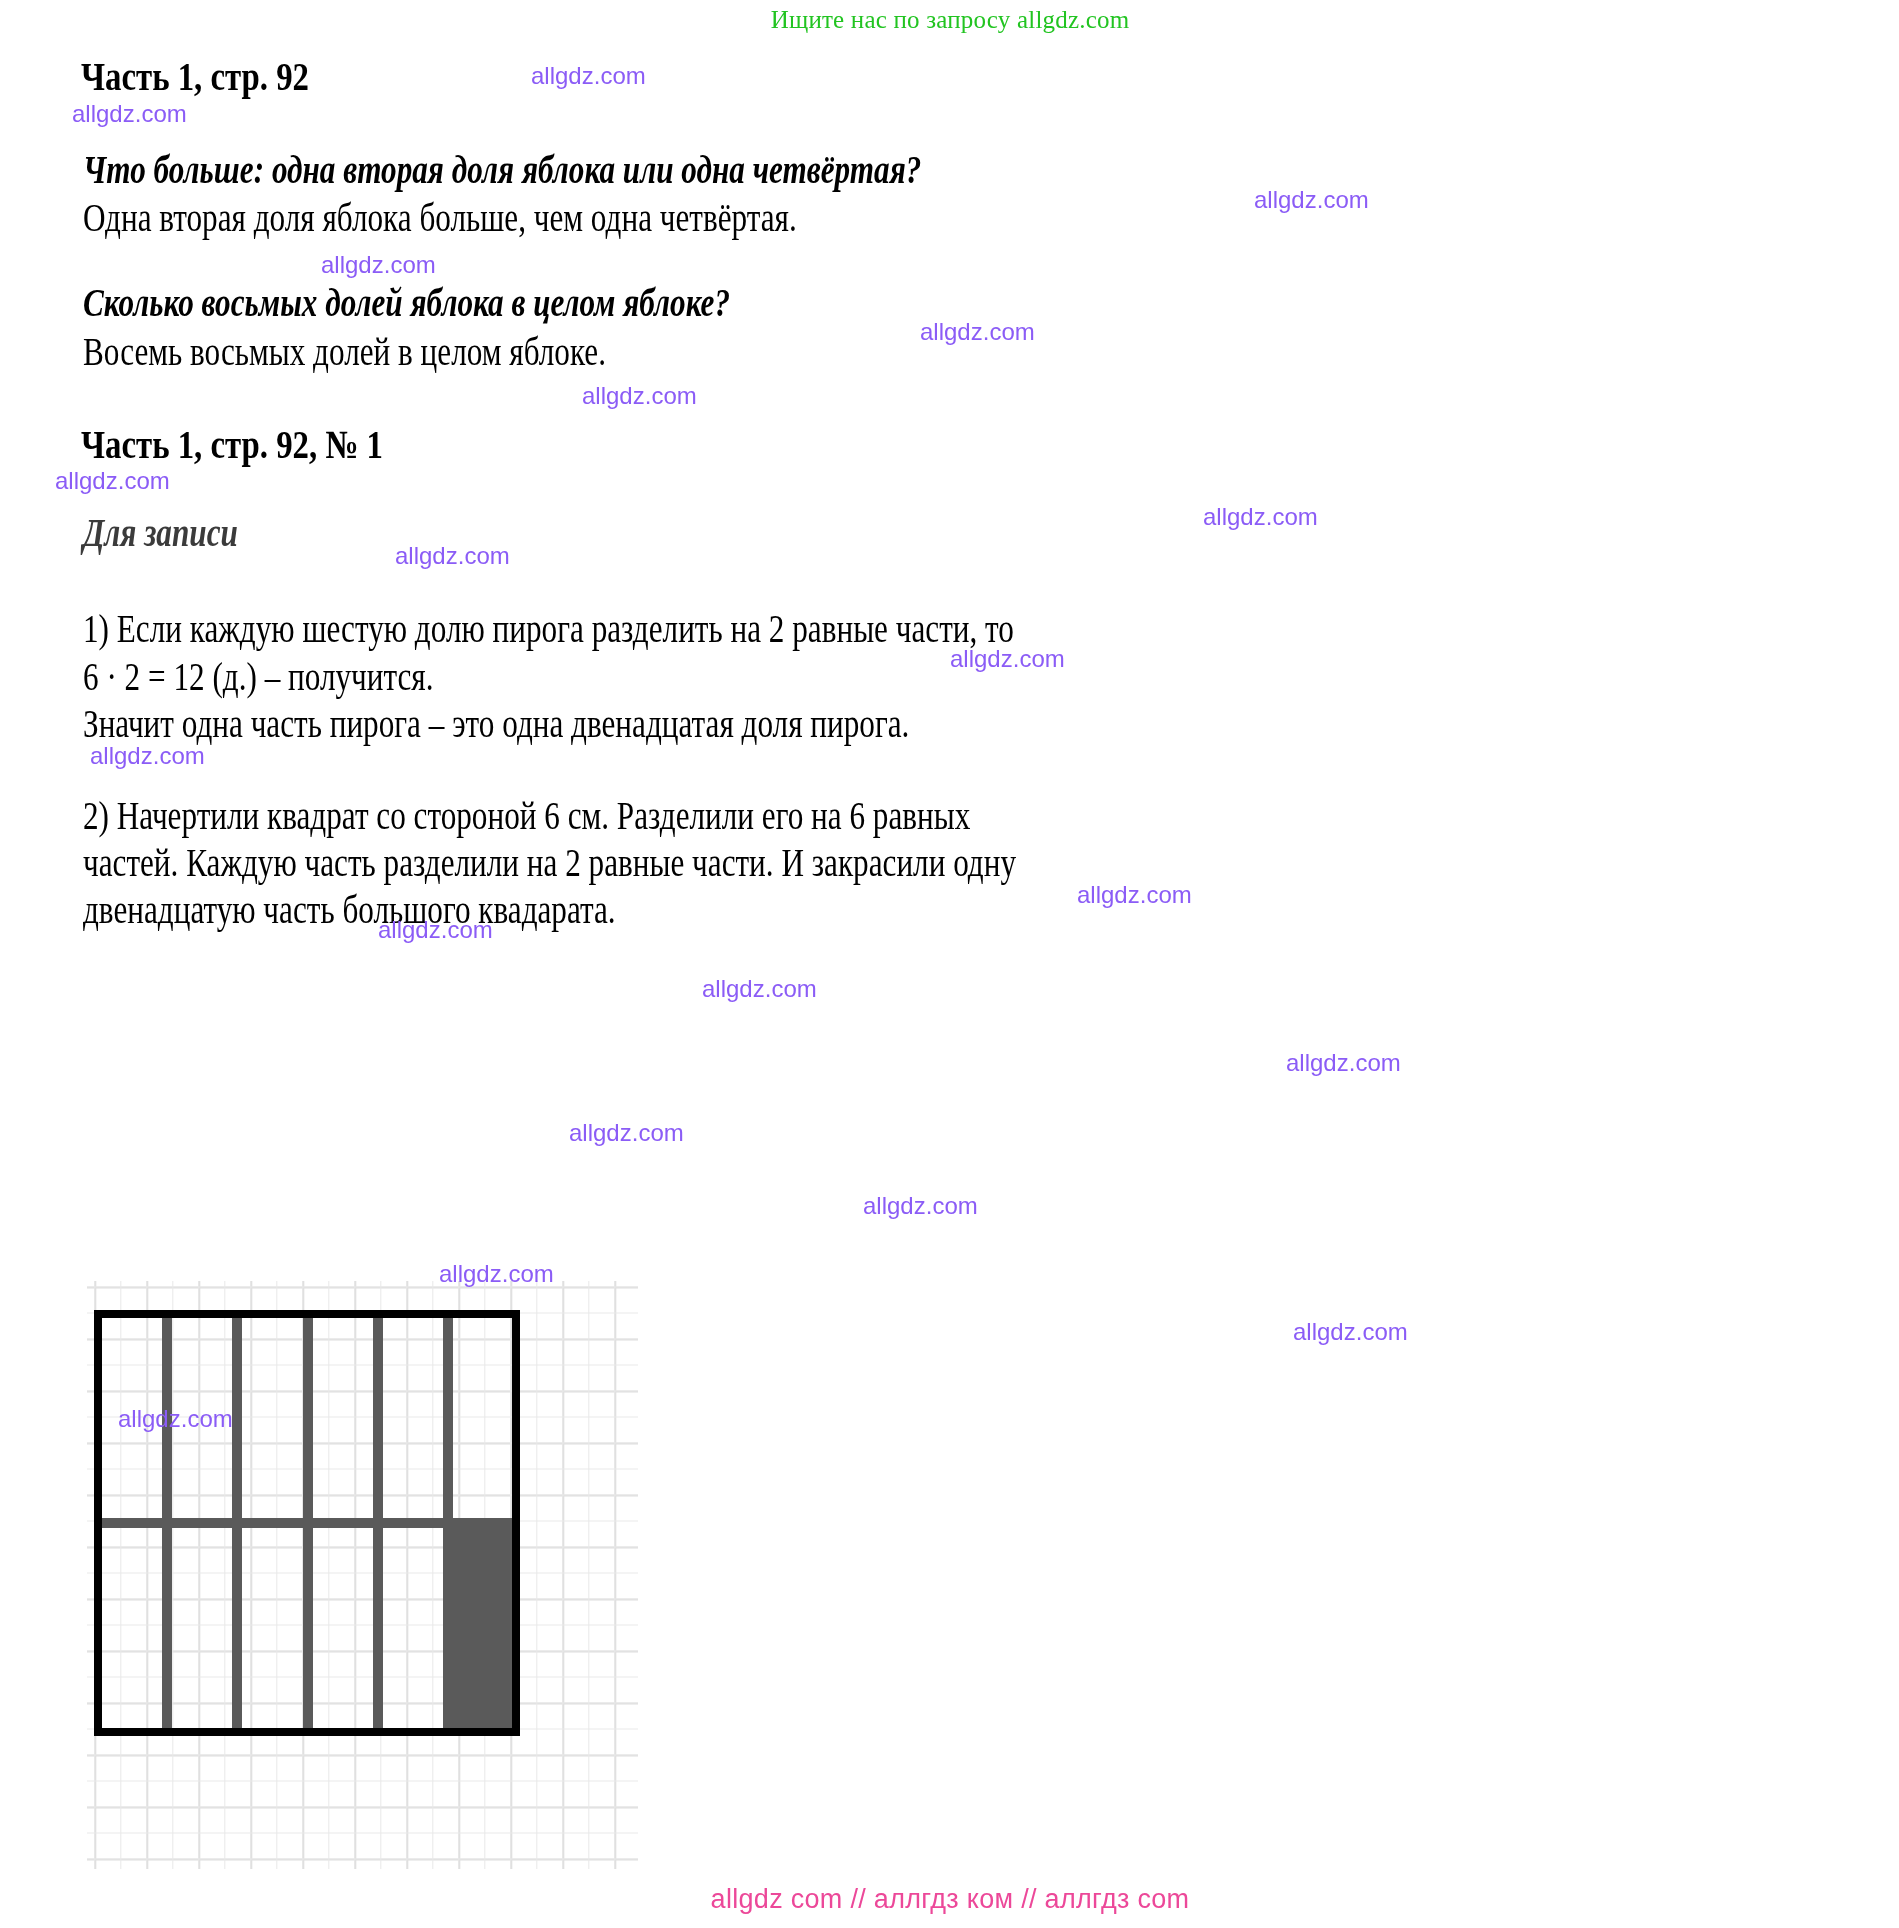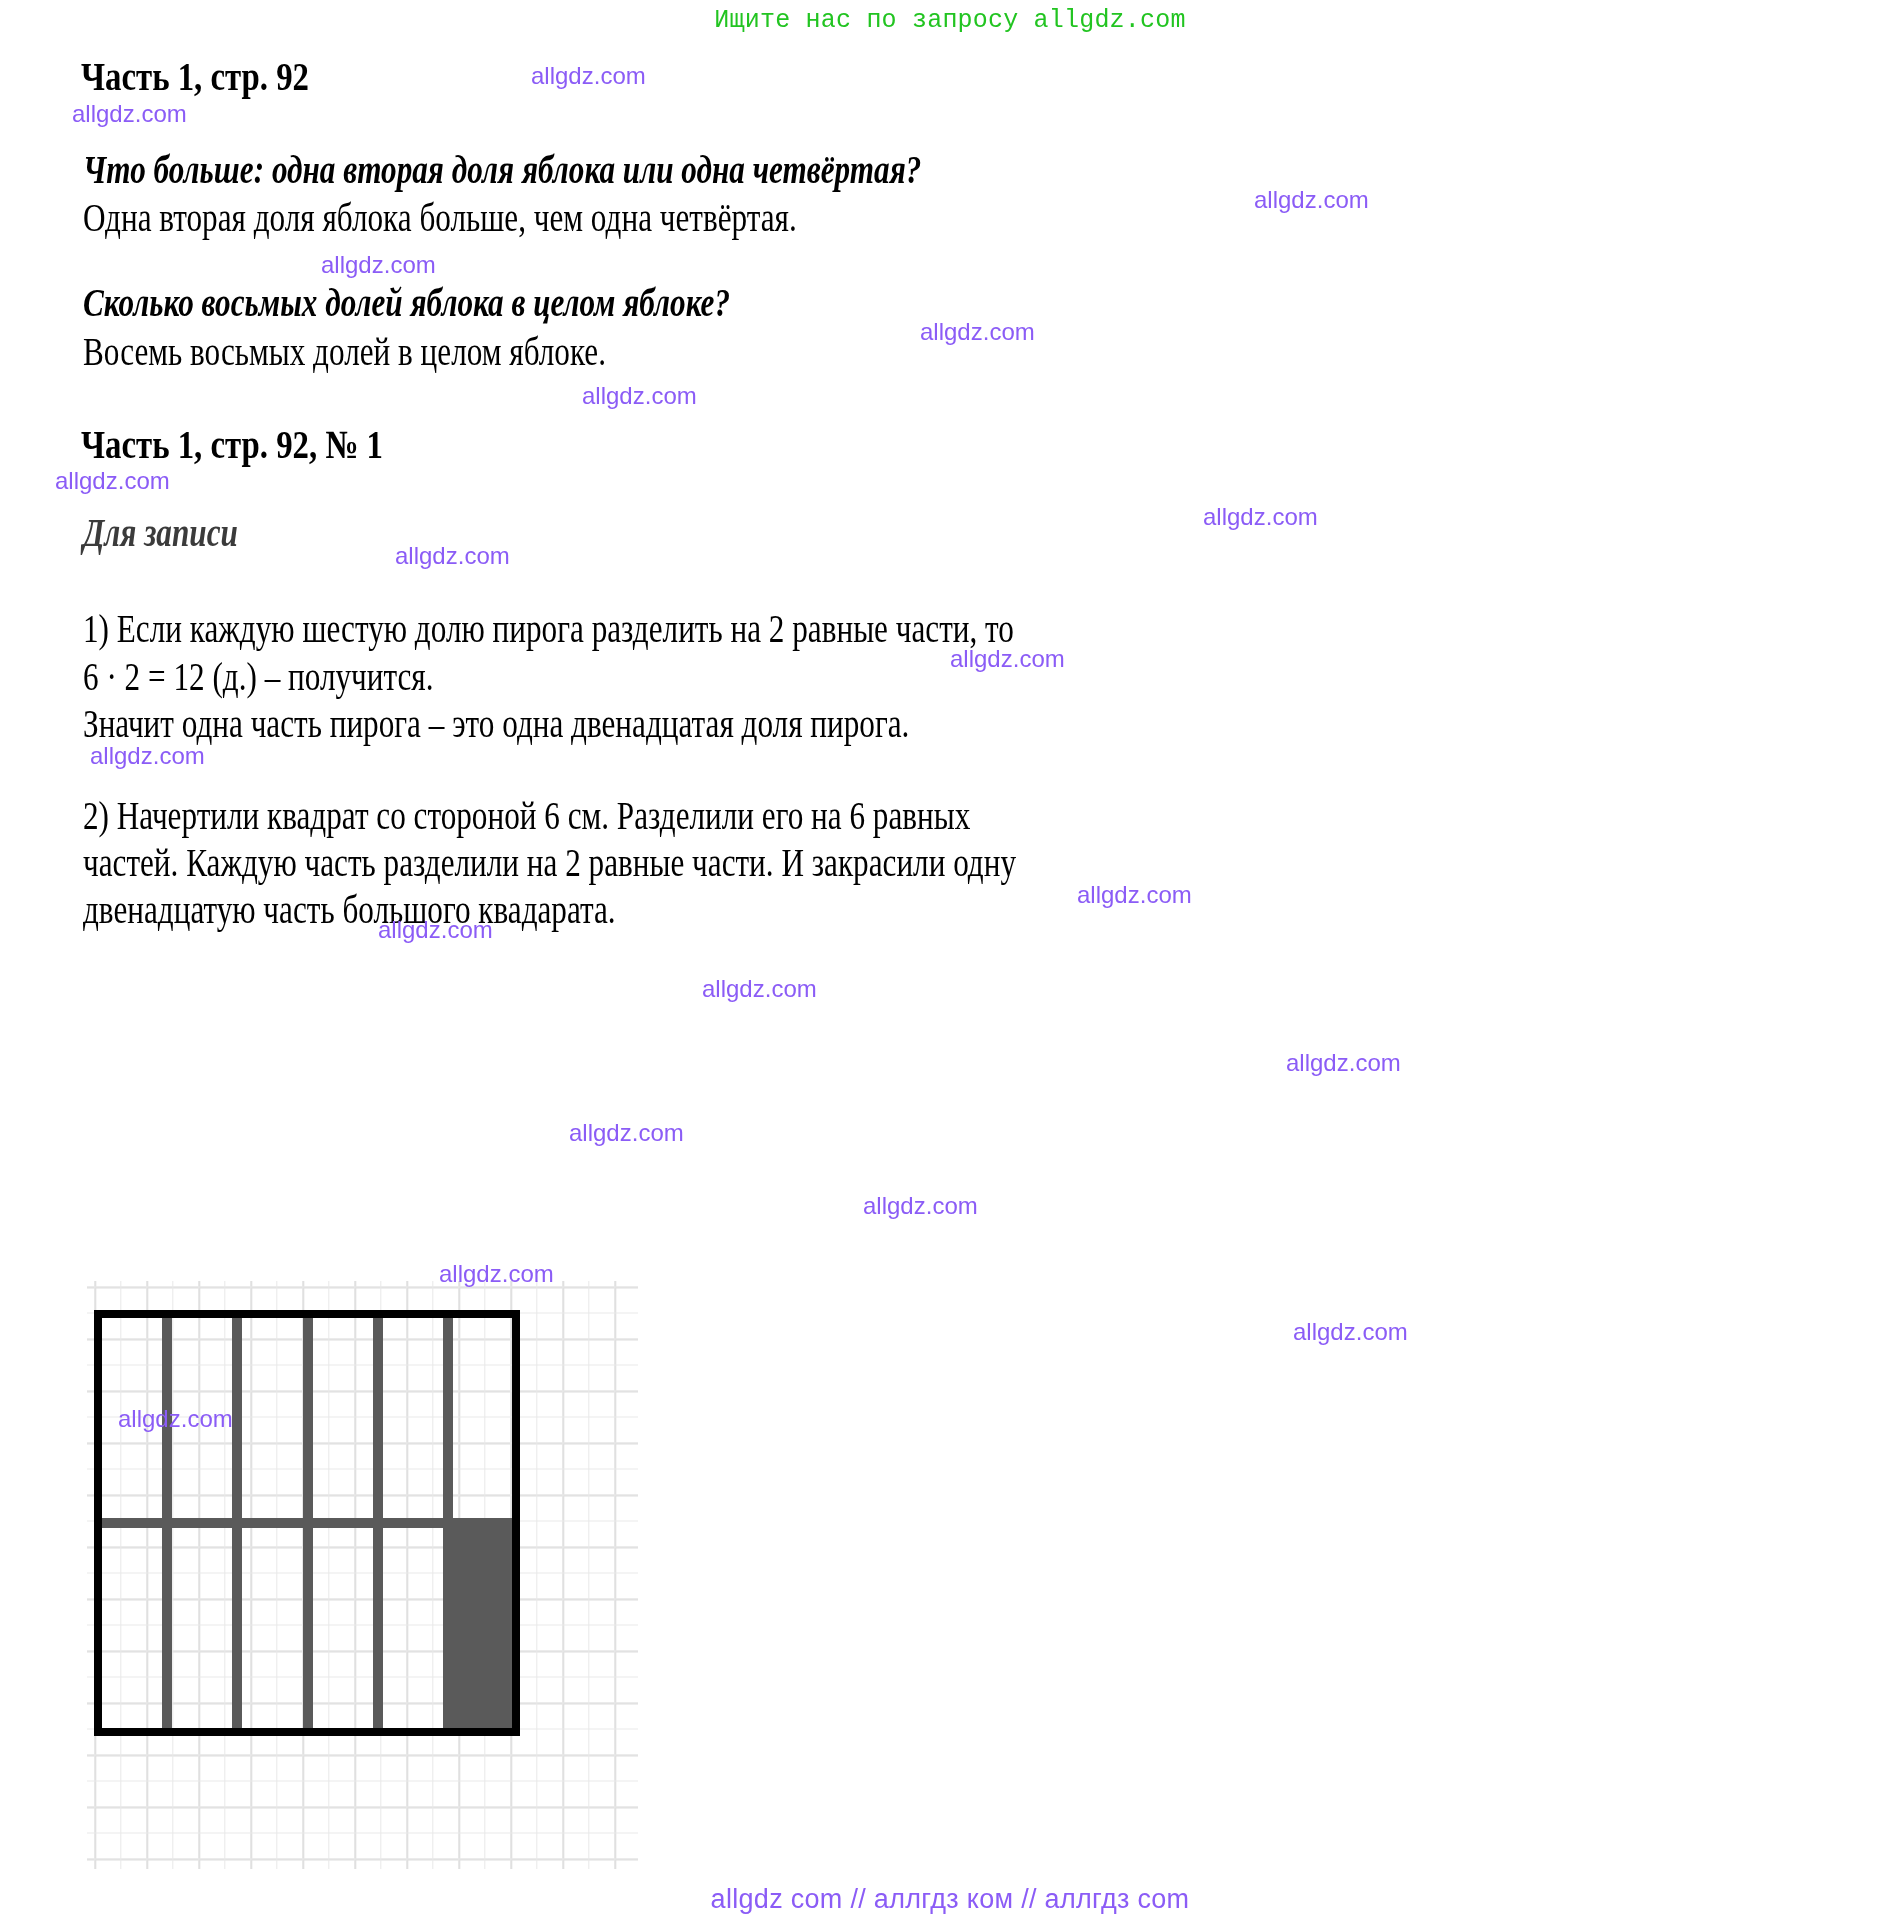--- a/index.html
+++ b/index.html
@@ -25,21 +25,21 @@
     line-height: 1;
   }
 
   
   .banner {
     position: absolute;
     top: 5.5px;
     left: 0;
     width: 100%;
     text-align: center;
-    font-family: Liberation Mono, monospace;
+    font-family: Liberation Serif, serif;
     font-size: 25px;
     color: #22c421;
     letter-spacing: 0.2px;
   }
 
   
   .page {
     position: absolute;
     left: 0; top: 0;
     width: 1900px;
@@ -103,21 +103,21 @@
 
   
   .footer {
     position: absolute;
     bottom: 13px;
     left: 0;
     width: 100%;
     text-align: center;
     font-family: "Liberation Sans", "DejaVu Sans", sans-serif;
     font-size: 27px;
-    color: #8b5cf6;
+    color: #ec4899;
     letter-spacing: 0.3px;
   }
 
   
   .figure {
     position: absolute;
     left: 87px;
     top: 1281px;
     width: 551px;
     height: 588px;

